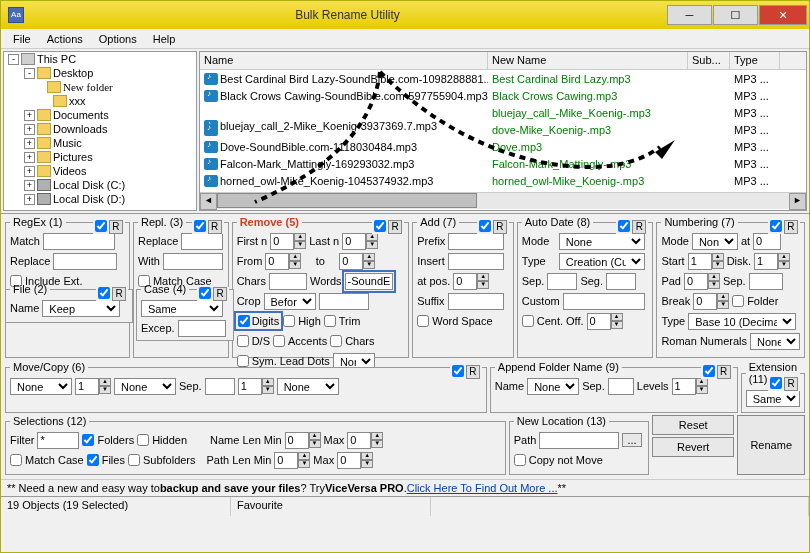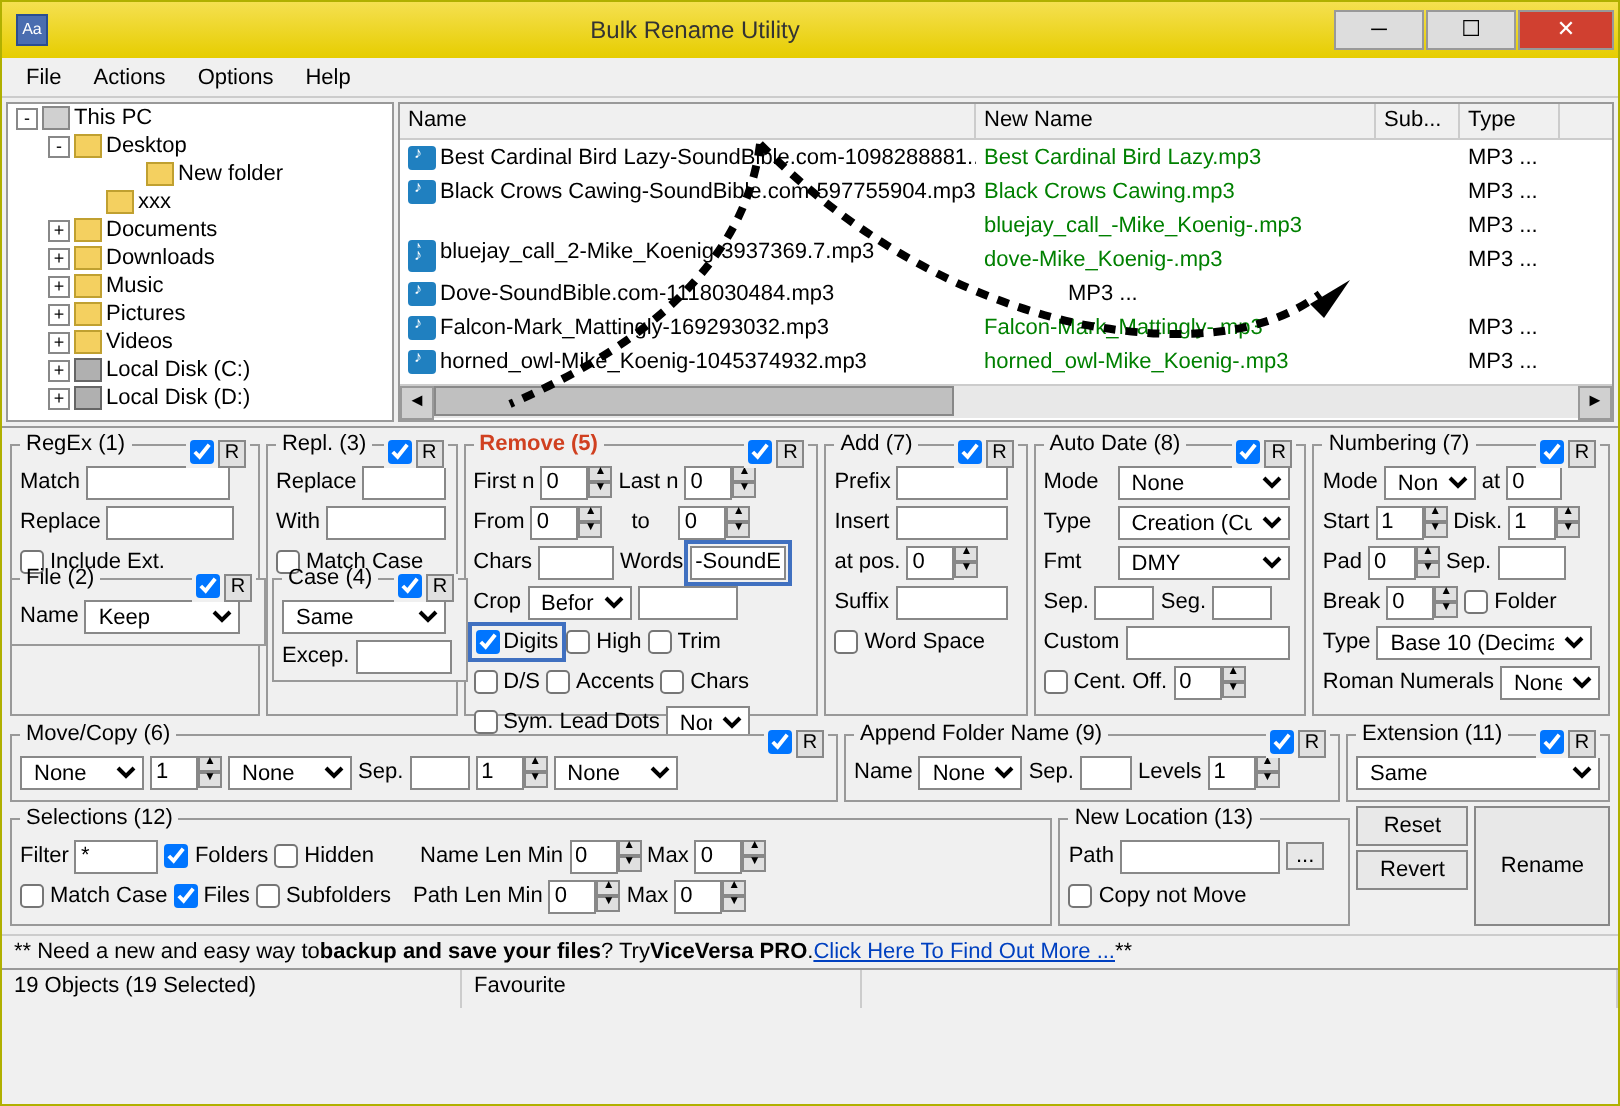--- a/index.html
+++ b/index.html
@@ -47,21 +47,21 @@
 input[type=checkbox] { width: 12px; height: 12px; }
 .spinner { display: inline-flex; }
 .spinner input { width: 24px; text-align: left; }
 .spin-btns { display: flex; flex-direction: column; }
 .spin-btn { width: 12px; height: 8px; border: 1px solid #888; background: #e0e0e0; font-size: 6px; line-height: 5px; text-align: center; cursor: pointer; }
 .hl-box { outline: 2px solid #4070c0; outline-offset: 1px; }
 .footer { display: flex; align-items: center; padding: 2px 6px; border-top: 1px solid #ccc; background: #f0f0f0; }
 .footer a { color: #0040c0; text-decoration: underline; cursor: pointer; }
 .statusbar { display: flex; height: 20px; border-top: 1px solid #999; background: #f0f0f0; }
 .sb-cell { border-right: 1px solid #ccc; padding: 2px 6px; }
-.btn { border: 1px solid #888; background: #e8e8e8; padding: 3px 11px; cursor: pointer; font-size: 11px; font-family: inherit; }
+.btn { border: 1px solid #888; background: #e8e8e8; padding: 3px 24px; cursor: pointer; font-size: 11px; font-family: inherit; }
 .big-btn { padding: 14px 12px; }
 .arrow-overlay { position: absolute; pointer-events: none; }
 </style>
 </head>
 <body>
 
 <div class="window">
   <div class="titlebar">
     <div class="icon">Aa</div>
     <div class="title">Bulk Rename Utility</div>
@@ -84,21 +84,21 @@
         <div class="tree-item" style="padding-left: 4px;">
           <span class="tree-exp" style="visibility: visible;">-</span>
           <span class="tree-icon pc"></span>
           <span>This PC</span>
         </div>
         <div class="tree-item" style="padding-left: 20px;">
           <span class="tree-exp" style="visibility: visible;">-</span>
           <span class="tree-icon folder"></span>
           <span>Desktop</span>
         </div>
-        <div class="tree-item" style="padding-left: 56px;">
+        <div class="tree-item" style="padding-left: 30px; font-family: Liberation Serif, serif;">
           <span class="tree-exp" style="visibility: hidden;"> </span>
           <span class="tree-icon folder"></span>
           <span>New folder</span>
         </div>
         <div class="tree-item" style="padding-left: 36px;">
           <span class="tree-exp" style="visibility: hidden;"> </span>
           <span class="tree-icon folder"></span>
           <span>xxx</span>
         </div>
         <div class="tree-item" style="padding-left: 20px;">
@@ -178,20 +178,21 @@
             </div>
             <div class="fl-cell newname" style="width: 200px;">dove-Mike_Koenig-.mp3</div>
             <div class="fl-cell" style="width: 42px;"></div>
             <div class="fl-cell" style="width: 50px;">MP3 ...</div>
           </div>
           <div class="fl-row">
             <div class="fl-cell" style="width: 288px;">
               <span class="file-icon"></span>
               <span>Dove-SoundBible.com-1118030484.mp3</span>
             </div>
+            <div class="fl-cell newname" style="width: 200px;">Dove.mp3</div>
             <div class="fl-cell" style="width: 42px;"></div>
             <div class="fl-cell" style="width: 50px;">MP3 ...</div>
           </div>
           <div class="fl-row">
             <div class="fl-cell" style="width: 288px;">
               <span class="file-icon"></span>
               <span>Falcon-Mark_Mattingly-169293032.mp3</span>
             </div>
             <div class="fl-cell newname" style="width: 200px;">Falcon-Mark_Mattingly-.mp3</div>
             <div class="fl-cell" style="width: 42px;"></div>
@@ -395,24 +396,20 @@
           </div>
         <div class="field-row">
             <label style="width:34px">Mode</label>
             <select style="width:86px"><option>None</option></select>
           </div>
         <div class="field-row">
             <label style="width:34px">Type</label>
             <select style="width:86px"><option>Creation (Cur</option></select>
           </div>
         <div class="field-row">
-            <label style="width:34px">Fmt</label>
-            <select style="width:86px"><option>DMY</option></select>
-          </div>
-        <div class="field-row">
             <label>Sep.</label>
             <input type="text" style="width: 30px;">
             <label>Seg.</label>
             <input type="text" style="width: 30px;">
           </div>
         <div class="field-row">
             <label>Custom</label>
             <input type="text" style="width: 82px;">
           </div>
         <div class="field-row">
@@ -516,21 +513,21 @@
             <select style="width:82px"><option>Same</option></select>
           </div>
         <div class="field-row">
             <label>Excep.</label>
             <input type="text" style="width: 48px;">
           </div>
       </fieldset>
     </div>
 
     <div class="panel-row" style="margin-top:20px">
-      <fieldset style="width:414px">
+      <fieldset style="width:482px">
         <legend>Move/Copy (6)</legend>
         <div class="leg-controls">
             <input type="checkbox" checked="" style="">
             <div class="r-btn">R</div>
           </div>
         <div class="field-row">
           <select style="width:62px"><option>None</option></select>
           <div class="spinner">
               <input type="text" value="1" style="">
               <div class="spin-btns">

